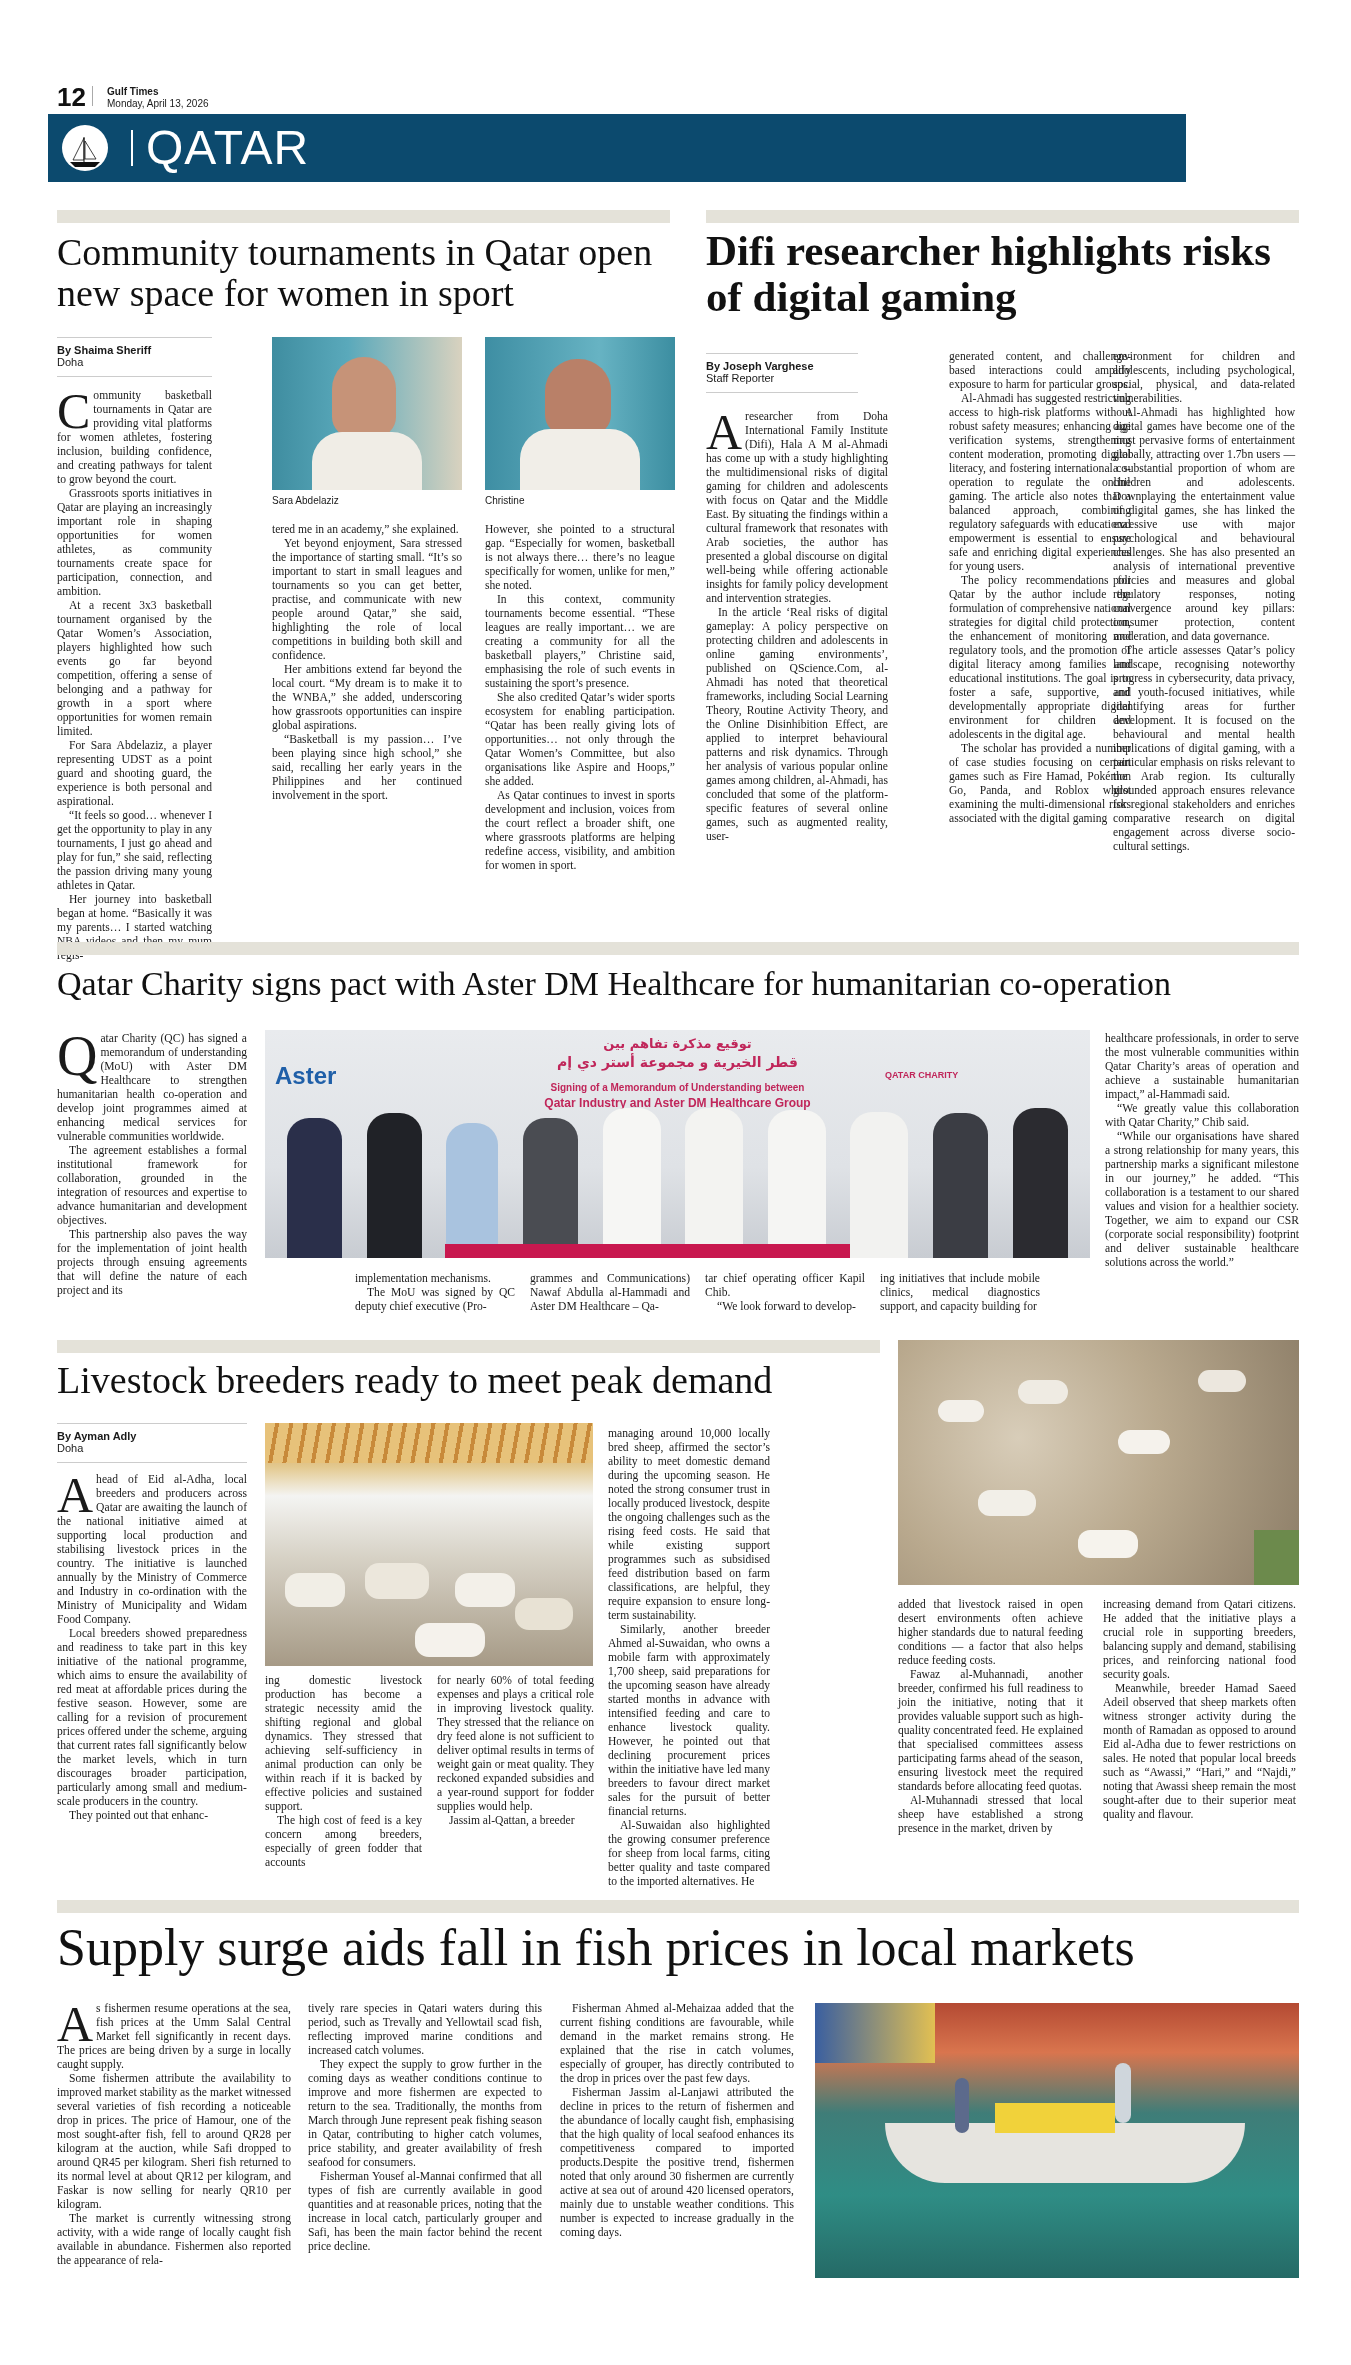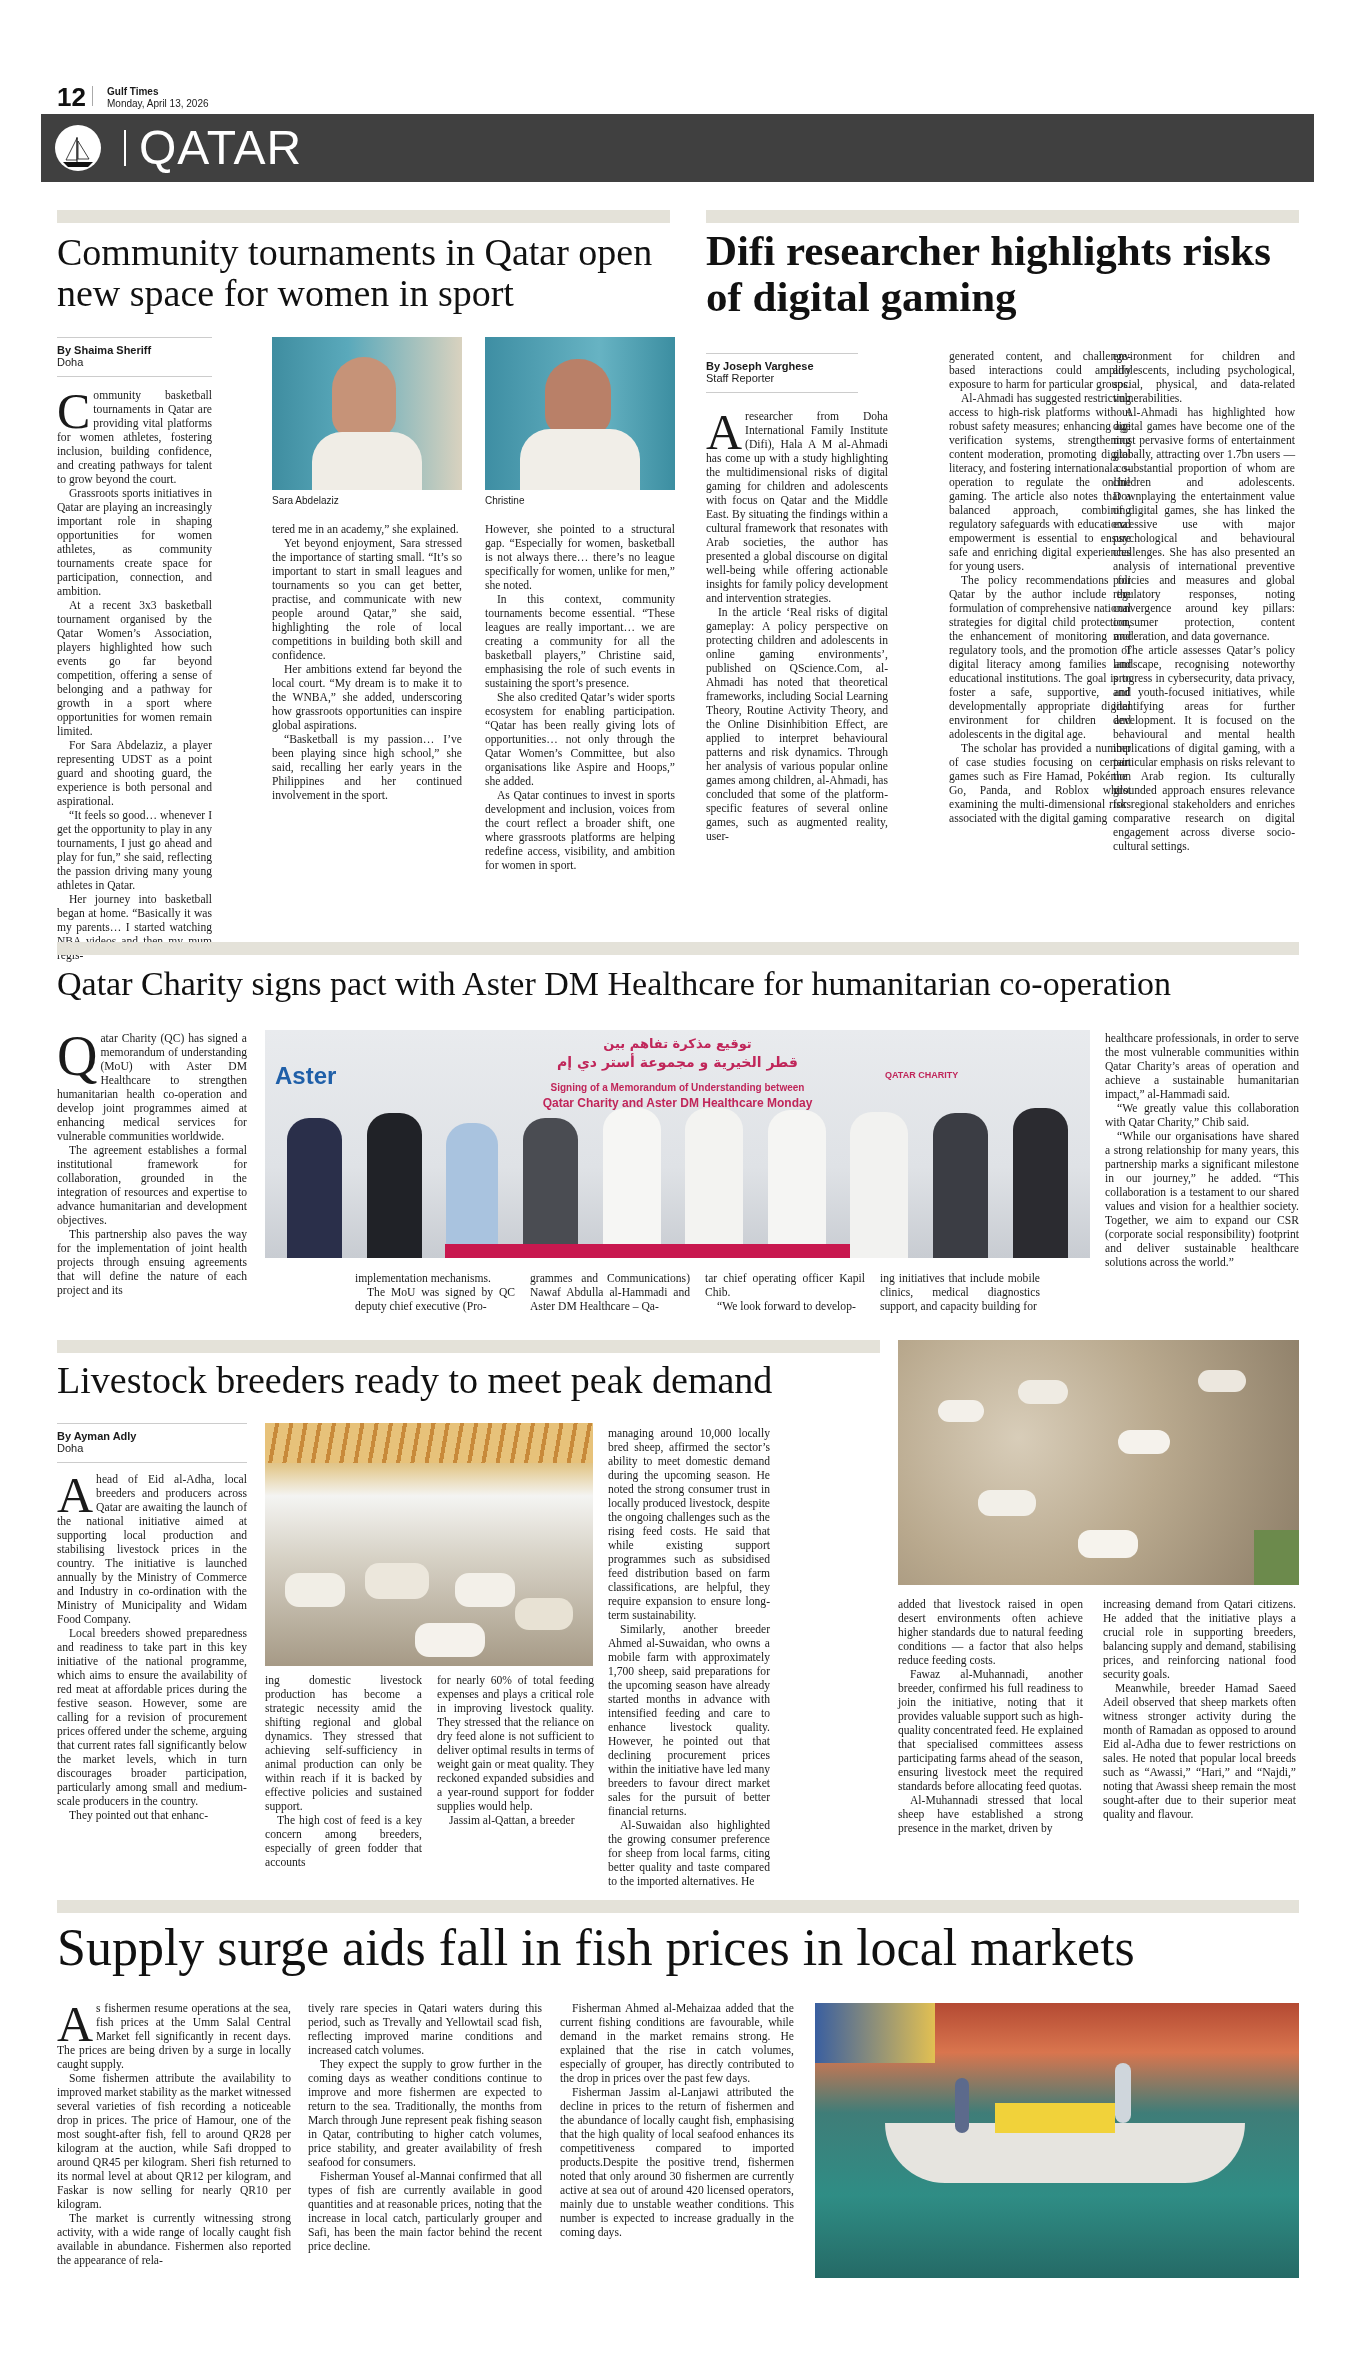--- a/index.html
+++ b/index.html
@@ -2,21 +2,21 @@
 <html><head>
 <meta charset="utf-8">
 <style>
   * { box-sizing: border-box; margin: 0; padding: 0; }
   body { width: 1351px; height: 2365px; background: #fff; font-family: "DejaVu Serif", serif; color: #1a1a1a; position: relative; overflow: hidden; }
   .abs { position: absolute; }
   .folio { left: 57px; top: 82px; font-family: "Liberation Sans", sans-serif; font-size: 26px; font-weight: bold; color: #111; }
   .folio-sep { left: 92px; top: 86px; width: 1px; height: 20px; background: #aaa; }
   .masthead-name { left: 107px; top: 86px; font-family: "Liberation Sans", sans-serif; font-size: 10px; font-weight: bold; }
   .masthead-date { left: 107px; top: 98px; font-family: "Liberation Sans", sans-serif; font-size: 10px; }
-  .banner { left: 41px; top: 114px; width: 1273px; height: 68px; background: #404040; }
+  .banner { left: 48px; top: 114px; width: 1138px; height: 68px; background: #0c4a6e; }
   .banner-logo { position: absolute; left: 14px; top: 11px; width: 46px; height: 46px; border-radius: 50%; background: #fff; display: flex; align-items: flex-end; justify-content: center; }
   .banner-sep { position: absolute; left: 83px; top: 16px; width: 2px; height: 36px; background: #fff; }
   .banner-title { position: absolute; left: 98px; top: 6px; font-family: "Liberation Sans", sans-serif; font-size: 48px; color: #fff; font-weight: normal; letter-spacing: 1px; }
   .greybar { background: #e4e2d9; height: 13px; }
   .headline { font-family: "Liberation Serif", serif; color: #111; line-height: 1.08; }
   .byline-box { border-top: 1px solid #ccc; border-bottom: 1px solid #ccc; padding: 6px 0 8px; }
   .byline-name { font-family: "Liberation Sans", sans-serif; font-size: 11px; font-weight: bold; }
   .byline-place { font-family: "Liberation Sans", sans-serif; font-size: 11px; }
   .col { font-family: "Liberation Serif", serif; font-size: 11.6px; line-height: 14px; text-align: justify; hyphens: auto; }
   .col p { text-indent: 12px; }
@@ -120,21 +120,21 @@
 <div class="abs col" style="left:57px; top:1032px; width:190px;">
   <p class="first"><span class="dropcap" style="font-size:56px; line-height:44px;">Q</span><span>atar Charity (QC) has signed a memorandum of understanding (MoU) with Aster DM Healthcare to strengthen humanitarian health co-operation and develop joint programmes aimed at enhancing medical services for vulnerable communities worldwide.</span></p>
   <p>The agreement establishes a formal institutional framework for collaboration, grounded in the integration of resources and expertise to advance humanitarian and development objectives.</p>
   <p>This partnership also paves the way for the implementation of joint health projects through ensuing agreements that will define the nature of each project and its</p>
 </div>
 
 <div class="abs photo" style="left:265px; top:1030px; width:825px; height:228px; background:linear-gradient(180deg,#e9ebee 0%,#dfe2e6 60%,#c8ccd2 100%);">
   <div style="position:absolute; left:0; right:0; top:6px; text-align:center; color:#c0265a; font-family:'DejaVu Sans',sans-serif; font-size:13px; font-weight:bold;">توقيع مذكرة تفاهم بين</div>
   <div style="position:absolute; left:0; right:0; top:24px; text-align:center; color:#c0265a; font-family:'DejaVu Sans',sans-serif; font-size:14px; font-weight:bold;">قطر الخيرية و مجموعة أستر دي إم</div>
   <div style="position:absolute; left:0; right:0; top:52px; text-align:center; color:#c0265a; font-family:'Liberation Sans',sans-serif; font-size:10px; font-weight:bold;">Signing of a Memorandum of Understanding between</div>
-  <div style="position:absolute; left:0; right:0; top:66px; text-align:center; color:#c0265a; font-family:'Liberation Sans',sans-serif; font-size:12px; font-weight:bold;">Qatar Charity and Aster DM Healthcare Monday</div>
+  <div style="position:absolute; left:0; right:0; top:66px; text-align:center; color:#c0265a; font-family:'Liberation Sans',sans-serif; font-size:12px; font-weight:bold;">Qatar Industry and Aster DM Healthcare Group</div>
   <div style="position:absolute; left:10px; top:32px; color:#1f5fa8; font-family:'Liberation Sans',sans-serif; font-size:24px; font-weight:bold;">Aster</div>
   <div style="position:absolute; left:620px; top:40px; color:#c0265a; font-family:'Liberation Sans',sans-serif; font-size:9px; font-weight:bold;">QATAR CHARITY</div>
   <div style="position:absolute; left:0; right:0; bottom:0; height:150px; display:flex; justify-content:space-around; align-items:flex-end; padding:0 10px;">
     <div style="width:55px; height:140px; background:#2a2f4a; border-radius:22px 22px 0 0;"></div>
     <div style="width:55px; height:145px; background:#202227; border-radius:22px 22px 0 0;"></div>
     <div style="width:52px; height:135px; background:#a9c3df; border-radius:22px 22px 0 0;"></div>
     <div style="width:55px; height:140px; background:#4a4c52; border-radius:22px 22px 0 0;"></div>
     <div style="width:58px; height:150px; background:#f6f6f4; border-radius:22px 22px 0 0;"></div>
     <div style="width:58px; height:150px; background:#f3f3f1; border-radius:22px 22px 0 0;"></div>
     <div style="width:58px; height:148px; background:#f5f5f3; border-radius:22px 22px 0 0;"></div>

